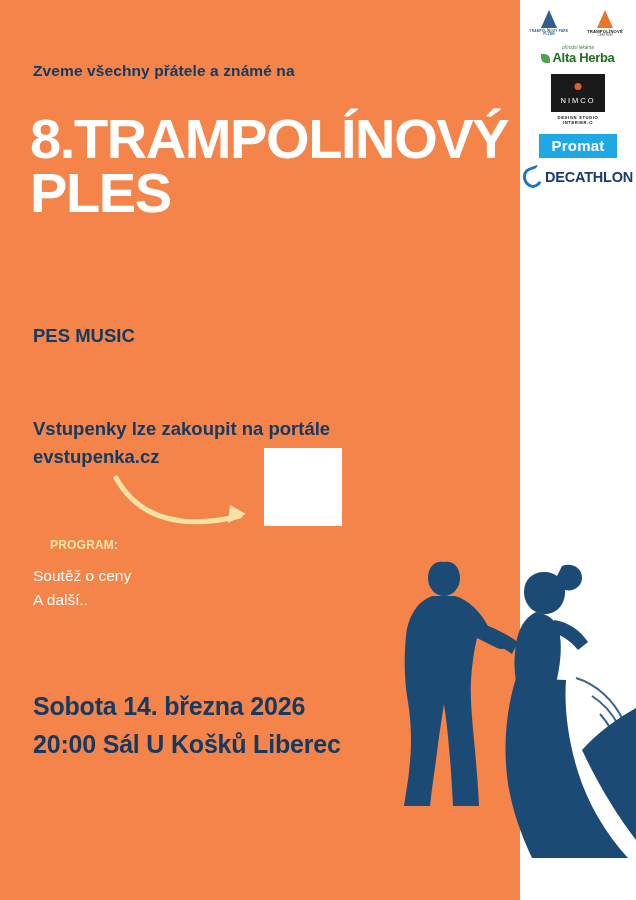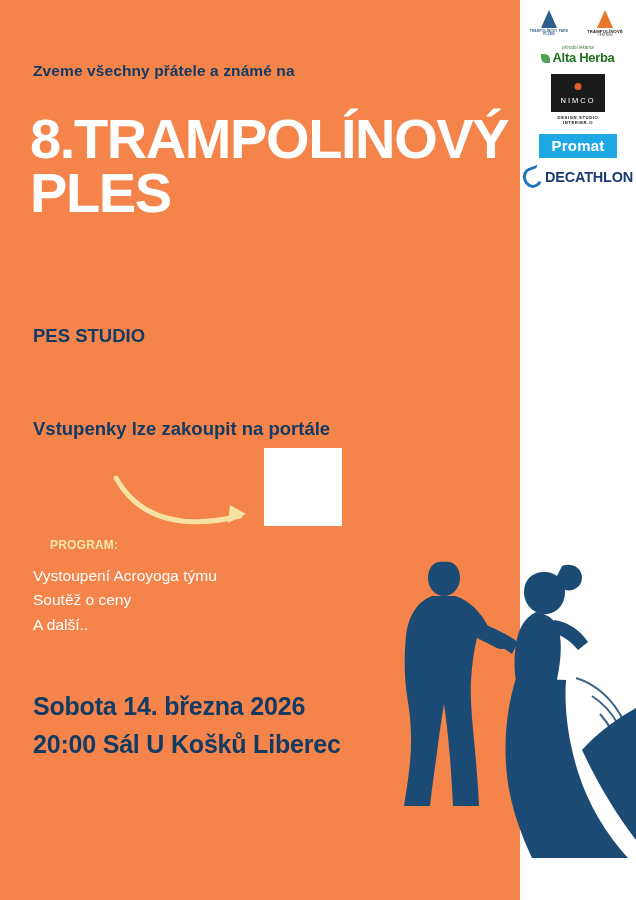--- a/index.html
+++ b/index.html
@@ -353,39 +353,39 @@
   </div>
 
   <div class="invite">Zveme všechny přátele a známé na</div>
 
   <div class="title">
     <div>8.TRAMPOLÍNOVÝ</div>
     <div>PLES</div>
   </div>
 
   <div class="band-music">
-    <div>PES STUDIO</div>
+    <div>PES MUSIC</div>
   </div>
 
   <div class="tickets">
     <div>Vstupenky lze zakoupit na portále</div>
+    <div class="portal">evstupenka.cz</div>
   </div>
 
   <svg class="arrow" viewBox="0 0 150 60">
     <path d="M4,6 C30,52 78,56 128,44" stroke="#F6E3A3" stroke-width="5" fill="none" stroke-linecap="round"></path>
     <path d="M118,33 L134,42 L116,51 Z" fill="#F6E3A3"></path>
   </svg>
 
   <div class="qr">
     <div class="qrgrid" id="qrgrid"><i style="background: rgb(17, 17, 17);"></i><i style="background: rgb(17, 17, 17);"></i><i style="background: rgb(17, 17, 17);"></i><i style="background: rgb(17, 17, 17);"></i><i style="background: rgb(17, 17, 17);"></i><i style="background: rgb(17, 17, 17);"></i><i style="background: rgb(17, 17, 17);"></i><i style="background: rgb(17, 17, 17);"></i><i style="background: rgb(255, 255, 255);"></i><i style="background: rgb(17, 17, 17);"></i><i style="background: rgb(17, 17, 17);"></i><i style="background: rgb(17, 17, 17);"></i><i style="background: rgb(255, 255, 255);"></i><i style="background: rgb(255, 255, 255);"></i><i style="background: rgb(17, 17, 17);"></i><i style="background: rgb(255, 255, 255);"></i><i style="background: rgb(255, 255, 255);"></i><i style="background: rgb(17, 17, 17);"></i><i style="background: rgb(17, 17, 17);"></i><i style="background: rgb(17, 17, 17);"></i><i style="background: rgb(17, 17, 17);"></i><i style="background: rgb(17, 17, 17);"></i><i style="background: rgb(17, 17, 17);"></i><i style="background: rgb(17, 17, 17);"></i><i style="background: rgb(17, 17, 17);"></i><i style="background: rgb(17, 17, 17);"></i><i style="background: rgb(255, 255, 255);"></i><i style="background: rgb(255, 255, 255);"></i><i style="background: rgb(255, 255, 255);"></i><i style="background: rgb(255, 255, 255);"></i><i style="background: rgb(255, 255, 255);"></i><i style="background: rgb(17, 17, 17);"></i><i style="background: rgb(255, 255, 255);"></i><i style="background: rgb(17, 17, 17);"></i><i style="background: rgb(17, 17, 17);"></i><i style="background: rgb(17, 17, 17);"></i><i style="background: rgb(17, 17, 17);"></i><i style="background: rgb(255, 255, 255);"></i><i style="background: rgb(17, 17, 17);"></i><i style="background: rgb(17, 17, 17);"></i><i style="background: rgb(17, 17, 17);"></i><i style="background: rgb(17, 17, 17);"></i><i style="background: rgb(255, 255, 255);"></i><i style="background: rgb(17, 17, 17);"></i><i style="background: rgb(255, 255, 255);"></i><i style="background: rgb(255, 255, 255);"></i><i style="background: rgb(255, 255, 255);"></i><i style="background: rgb(255, 255, 255);"></i><i style="background: rgb(255, 255, 255);"></i><i style="background: rgb(17, 17, 17);"></i><i style="background: rgb(17, 17, 17);"></i><i style="background: rgb(255, 255, 255);"></i><i style="background: rgb(17, 17, 17);"></i><i style="background: rgb(17, 17, 17);"></i><i style="background: rgb(17, 17, 17);"></i><i style="background: rgb(255, 255, 255);"></i><i style="background: rgb(17, 17, 17);"></i><i style="background: rgb(255, 255, 255);"></i><i style="background: rgb(17, 17, 17);"></i><i style="background: rgb(255, 255, 255);"></i><i style="background: rgb(255, 255, 255);"></i><i style="background: rgb(17, 17, 17);"></i><i style="background: rgb(255, 255, 255);"></i><i style="background: rgb(17, 17, 17);"></i><i style="background: rgb(255, 255, 255);"></i><i style="background: rgb(255, 255, 255);"></i><i style="background: rgb(255, 255, 255);"></i><i style="background: rgb(255, 255, 255);"></i><i style="background: rgb(17, 17, 17);"></i><i style="background: rgb(255, 255, 255);"></i><i style="background: rgb(17, 17, 17);"></i><i style="background: rgb(17, 17, 17);"></i><i style="background: rgb(17, 17, 17);"></i><i style="background: rgb(255, 255, 255);"></i><i style="background: rgb(17, 17, 17);"></i><i style="background: rgb(17, 17, 17);"></i><i style="background: rgb(255, 255, 255);"></i><i style="background: rgb(17, 17, 17);"></i><i style="background: rgb(17, 17, 17);"></i><i style="background: rgb(17, 17, 17);"></i><i style="background: rgb(255, 255, 255);"></i><i style="background: rgb(17, 17, 17);"></i><i style="background: rgb(255, 255, 255);"></i><i style="background: rgb(17, 17, 17);"></i><i style="background: rgb(17, 17, 17);"></i><i style="background: rgb(17, 17, 17);"></i><i style="background: rgb(255, 255, 255);"></i><i style="background: rgb(17, 17, 17);"></i><i style="background: rgb(255, 255, 255);"></i><i style="background: rgb(255, 255, 255);"></i><i style="background: rgb(17, 17, 17);"></i><i style="background: rgb(17, 17, 17);"></i><i style="background: rgb(17, 17, 17);"></i><i style="background: rgb(17, 17, 17);"></i><i style="background: rgb(255, 255, 255);"></i><i style="background: rgb(17, 17, 17);"></i><i style="background: rgb(17, 17, 17);"></i><i style="background: rgb(17, 17, 17);"></i><i style="background: rgb(255, 255, 255);"></i><i style="background: rgb(17, 17, 17);"></i><i style="background: rgb(17, 17, 17);"></i><i style="background: rgb(255, 255, 255);"></i><i style="background: rgb(17, 17, 17);"></i><i style="background: rgb(17, 17, 17);"></i><i style="background: rgb(17, 17, 17);"></i><i style="background: rgb(255, 255, 255);"></i><i style="background: rgb(17, 17, 17);"></i><i style="background: rgb(255, 255, 255);"></i><i style="background: rgb(255, 255, 255);"></i><i style="background: rgb(17, 17, 17);"></i><i style="background: rgb(17, 17, 17);"></i><i style="background: rgb(255, 255, 255);"></i><i style="background: rgb(255, 255, 255);"></i><i style="background: rgb(255, 255, 255);"></i><i style="background: rgb(255, 255, 255);"></i><i style="background: rgb(17, 17, 17);"></i><i style="background: rgb(17, 17, 17);"></i><i style="background: rgb(255, 255, 255);"></i><i style="background: rgb(17, 17, 17);"></i><i style="background: rgb(255, 255, 255);"></i><i style="background: rgb(17, 17, 17);"></i><i style="background: rgb(17, 17, 17);"></i><i style="background: rgb(17, 17, 17);"></i><i style="background: rgb(255, 255, 255);"></i><i style="background: rgb(17, 17, 17);"></i><i style="background: rgb(17, 17, 17);"></i><i style="background: rgb(255, 255, 255);"></i><i style="background: rgb(255, 255, 255);"></i><i style="background: rgb(255, 255, 255);"></i><i style="background: rgb(255, 255, 255);"></i><i style="background: rgb(255, 255, 255);"></i><i style="background: rgb(17, 17, 17);"></i><i style="background: rgb(17, 17, 17);"></i><i style="background: rgb(17, 17, 17);"></i><i style="background: rgb(255, 255, 255);"></i><i style="background: rgb(17, 17, 17);"></i><i style="background: rgb(255, 255, 255);"></i><i style="background: rgb(255, 255, 255);"></i><i style="background: rgb(17, 17, 17);"></i><i style="background: rgb(255, 255, 255);"></i><i style="background: rgb(255, 255, 255);"></i><i style="background: rgb(17, 17, 17);"></i><i style="background: rgb(255, 255, 255);"></i><i style="background: rgb(17, 17, 17);"></i><i style="background: rgb(255, 255, 255);"></i><i style="background: rgb(255, 255, 255);"></i><i style="background: rgb(255, 255, 255);"></i><i style="background: rgb(255, 255, 255);"></i><i style="background: rgb(255, 255, 255);"></i><i style="background: rgb(17, 17, 17);"></i><i style="background: rgb(17, 17, 17);"></i><i style="background: rgb(17, 17, 17);"></i><i style="background: rgb(17, 17, 17);"></i><i style="background: rgb(17, 17, 17);"></i><i style="background: rgb(17, 17, 17);"></i><i style="background: rgb(17, 17, 17);"></i><i style="background: rgb(17, 17, 17);"></i><i style="background: rgb(255, 255, 255);"></i><i style="background: rgb(17, 17, 17);"></i><i style="background: rgb(255, 255, 255);"></i><i style="background: rgb(17, 17, 17);"></i><i style="background: rgb(255, 255, 255);"></i><i style="background: rgb(17, 17, 17);"></i><i style="background: rgb(255, 255, 255);"></i><i style="background: rgb(17, 17, 17);"></i><i style="background: rgb(255, 255, 255);"></i><i style="background: rgb(17, 17, 17);"></i><i style="background: rgb(255, 255, 255);"></i><i style="background: rgb(17, 17, 17);"></i><i style="background: rgb(17, 17, 17);"></i><i style="background: rgb(17, 17, 17);"></i><i style="background: rgb(17, 17, 17);"></i><i style="background: rgb(17, 17, 17);"></i><i style="background: rgb(17, 17, 17);"></i><i style="background: rgb(17, 17, 17);"></i><i style="background: rgb(17, 17, 17);"></i><i style="background: rgb(17, 17, 17);"></i><i style="background: rgb(255, 255, 255);"></i><i style="background: rgb(17, 17, 17);"></i><i style="background: rgb(17, 17, 17);"></i><i style="background: rgb(255, 255, 255);"></i><i style="background: rgb(255, 255, 255);"></i><i style="background: rgb(255, 255, 255);"></i><i style="background: rgb(17, 17, 17);"></i><i style="background: rgb(17, 17, 17);"></i><i style="background: rgb(17, 17, 17);"></i><i style="background: rgb(17, 17, 17);"></i><i style="background: rgb(17, 17, 17);"></i><i style="background: rgb(255, 255, 255);"></i><i style="background: rgb(17, 17, 17);"></i><i style="background: rgb(255, 255, 255);"></i><i style="background: rgb(17, 17, 17);"></i><i style="background: rgb(17, 17, 17);"></i><i style="background: rgb(17, 17, 17);"></i><i style="background: rgb(17, 17, 17);"></i><i style="background: rgb(255, 255, 255);"></i><i style="background: rgb(17, 17, 17);"></i><i style="background: rgb(17, 17, 17);"></i><i style="background: rgb(17, 17, 17);"></i><i style="background: rgb(17, 17, 17);"></i><i style="background: rgb(17, 17, 17);"></i><i style="background: rgb(17, 17, 17);"></i><i style="background: rgb(255, 255, 255);"></i><i style="background: rgb(255, 255, 255);"></i><i style="background: rgb(255, 255, 255);"></i><i style="background: rgb(255, 255, 255);"></i><i style="background: rgb(17, 17, 17);"></i><i style="background: rgb(255, 255, 255);"></i><i style="background: rgb(17, 17, 17);"></i><i style="background: rgb(17, 17, 17);"></i><i style="background: rgb(17, 17, 17);"></i><i style="background: rgb(17, 17, 17);"></i><i style="background: rgb(255, 255, 255);"></i><i style="background: rgb(17, 17, 17);"></i><i style="background: rgb(255, 255, 255);"></i><i style="background: rgb(17, 17, 17);"></i><i style="background: rgb(17, 17, 17);"></i><i style="background: rgb(17, 17, 17);"></i><i style="background: rgb(255, 255, 255);"></i><i style="background: rgb(17, 17, 17);"></i><i style="background: rgb(255, 255, 255);"></i><i style="background: rgb(17, 17, 17);"></i><i style="background: rgb(255, 255, 255);"></i><i style="background: rgb(255, 255, 255);"></i><i style="background: rgb(255, 255, 255);"></i><i style="background: rgb(255, 255, 255);"></i><i style="background: rgb(255, 255, 255);"></i><i style="background: rgb(17, 17, 17);"></i><i style="background: rgb(17, 17, 17);"></i><i style="background: rgb(17, 17, 17);"></i><i style="background: rgb(17, 17, 17);"></i><i style="background: rgb(255, 255, 255);"></i><i style="background: rgb(255, 255, 255);"></i><i style="background: rgb(255, 255, 255);"></i><i style="background: rgb(17, 17, 17);"></i><i style="background: rgb(255, 255, 255);"></i><i style="background: rgb(255, 255, 255);"></i><i style="background: rgb(17, 17, 17);"></i><i style="background: rgb(255, 255, 255);"></i><i style="background: rgb(255, 255, 255);"></i><i style="background: rgb(17, 17, 17);"></i><i style="background: rgb(17, 17, 17);"></i><i style="background: rgb(17, 17, 17);"></i><i style="background: rgb(255, 255, 255);"></i><i style="background: rgb(17, 17, 17);"></i><i style="background: rgb(255, 255, 255);"></i><i style="background: rgb(255, 255, 255);"></i><i style="background: rgb(17, 17, 17);"></i><i style="background: rgb(17, 17, 17);"></i><i style="background: rgb(255, 255, 255);"></i><i style="background: rgb(17, 17, 17);"></i><i style="background: rgb(255, 255, 255);"></i><i style="background: rgb(255, 255, 255);"></i><i style="background: rgb(17, 17, 17);"></i><i style="background: rgb(255, 255, 255);"></i><i style="background: rgb(255, 255, 255);"></i><i style="background: rgb(17, 17, 17);"></i><i style="background: rgb(17, 17, 17);"></i><i style="background: rgb(17, 17, 17);"></i><i style="background: rgb(17, 17, 17);"></i><i style="background: rgb(17, 17, 17);"></i><i style="background: rgb(17, 17, 17);"></i><i style="background: rgb(255, 255, 255);"></i><i style="background: rgb(255, 255, 255);"></i><i style="background: rgb(17, 17, 17);"></i><i style="background: rgb(255, 255, 255);"></i><i style="background: rgb(255, 255, 255);"></i><i style="background: rgb(255, 255, 255);"></i><i style="background: rgb(17, 17, 17);"></i><i style="background: rgb(255, 255, 255);"></i><i style="background: rgb(17, 17, 17);"></i><i style="background: rgb(255, 255, 255);"></i><i style="background: rgb(17, 17, 17);"></i><i style="background: rgb(255, 255, 255);"></i><i style="background: rgb(255, 255, 255);"></i><i style="background: rgb(17, 17, 17);"></i><i style="background: rgb(17, 17, 17);"></i><i style="background: rgb(255, 255, 255);"></i><i style="background: rgb(17, 17, 17);"></i><i style="background: rgb(17, 17, 17);"></i><i style="background: rgb(17, 17, 17);"></i><i style="background: rgb(255, 255, 255);"></i><i style="background: rgb(255, 255, 255);"></i><i style="background: rgb(17, 17, 17);"></i><i style="background: rgb(17, 17, 17);"></i><i style="background: rgb(17, 17, 17);"></i><i style="background: rgb(255, 255, 255);"></i><i style="background: rgb(255, 255, 255);"></i><i style="background: rgb(17, 17, 17);"></i><i style="background: rgb(255, 255, 255);"></i><i style="background: rgb(255, 255, 255);"></i><i style="background: rgb(255, 255, 255);"></i><i style="background: rgb(17, 17, 17);"></i><i style="background: rgb(255, 255, 255);"></i><i style="background: rgb(17, 17, 17);"></i><i style="background: rgb(255, 255, 255);"></i><i style="background: rgb(255, 255, 255);"></i><i style="background: rgb(255, 255, 255);"></i><i style="background: rgb(17, 17, 17);"></i><i style="background: rgb(17, 17, 17);"></i><i style="background: rgb(17, 17, 17);"></i><i style="background: rgb(255, 255, 255);"></i><i style="background: rgb(17, 17, 17);"></i><i style="background: rgb(17, 17, 17);"></i><i style="background: rgb(255, 255, 255);"></i><i style="background: rgb(255, 255, 255);"></i><i style="background: rgb(17, 17, 17);"></i><i style="background: rgb(17, 17, 17);"></i><i style="background: rgb(255, 255, 255);"></i><i style="background: rgb(255, 255, 255);"></i><i style="background: rgb(17, 17, 17);"></i><i style="background: rgb(255, 255, 255);"></i><i style="background: rgb(255, 255, 255);"></i><i style="background: rgb(255, 255, 255);"></i><i style="background: rgb(255, 255, 255);"></i><i style="background: rgb(255, 255, 255);"></i><i style="background: rgb(255, 255, 255);"></i><i style="background: rgb(17, 17, 17);"></i><i style="background: rgb(17, 17, 17);"></i><i style="background: rgb(255, 255, 255);"></i><i style="background: rgb(17, 17, 17);"></i><i style="background: rgb(255, 255, 255);"></i><i style="background: rgb(255, 255, 255);"></i><i style="background: rgb(255, 255, 255);"></i><i style="background: rgb(255, 255, 255);"></i><i style="background: rgb(17, 17, 17);"></i><i style="background: rgb(17, 17, 17);"></i><i style="background: rgb(17, 17, 17);"></i><i style="background: rgb(17, 17, 17);"></i><i style="background: rgb(17, 17, 17);"></i><i style="background: rgb(17, 17, 17);"></i><i style="background: rgb(255, 255, 255);"></i><i style="background: rgb(255, 255, 255);"></i><i style="background: rgb(17, 17, 17);"></i><i style="background: rgb(17, 17, 17);"></i><i style="background: rgb(17, 17, 17);"></i><i style="background: rgb(17, 17, 17);"></i><i style="background: rgb(255, 255, 255);"></i><i style="background: rgb(255, 255, 255);"></i><i style="background: rgb(255, 255, 255);"></i><i style="background: rgb(17, 17, 17);"></i><i style="background: rgb(17, 17, 17);"></i><i style="background: rgb(255, 255, 255);"></i><i style="background: rgb(255, 255, 255);"></i><i style="background: rgb(17, 17, 17);"></i><i style="background: rgb(17, 17, 17);"></i><i style="background: rgb(17, 17, 17);"></i><i style="background: rgb(255, 255, 255);"></i><i style="background: rgb(255, 255, 255);"></i><i style="background: rgb(255, 255, 255);"></i><i style="background: rgb(255, 255, 255);"></i><i style="background: rgb(17, 17, 17);"></i><i style="background: rgb(255, 255, 255);"></i><i style="background: rgb(255, 255, 255);"></i><i style="background: rgb(17, 17, 17);"></i><i style="background: rgb(17, 17, 17);"></i><i style="background: rgb(17, 17, 17);"></i><i style="background: rgb(255, 255, 255);"></i><i style="background: rgb(255, 255, 255);"></i><i style="background: rgb(255, 255, 255);"></i><i style="background: rgb(255, 255, 255);"></i><i style="background: rgb(17, 17, 17);"></i><i style="background: rgb(255, 255, 255);"></i><i style="background: rgb(17, 17, 17);"></i><i style="background: rgb(255, 255, 255);"></i><i style="background: rgb(255, 255, 255);"></i><i style="background: rgb(255, 255, 255);"></i><i style="background: rgb(17, 17, 17);"></i><i style="background: rgb(255, 255, 255);"></i><i style="background: rgb(255, 255, 255);"></i><i style="background: rgb(17, 17, 17);"></i><i style="background: rgb(17, 17, 17);"></i><i style="background: rgb(255, 255, 255);"></i><i style="background: rgb(17, 17, 17);"></i><i style="background: rgb(255, 255, 255);"></i><i style="background: rgb(255, 255, 255);"></i><i style="background: rgb(17, 17, 17);"></i><i style="background: rgb(17, 17, 17);"></i><i style="background: rgb(17, 17, 17);"></i><i style="background: rgb(255, 255, 255);"></i><i style="background: rgb(17, 17, 17);"></i><i style="background: rgb(255, 255, 255);"></i><i style="background: rgb(255, 255, 255);"></i><i style="background: rgb(255, 255, 255);"></i><i style="background: rgb(255, 255, 255);"></i><i style="background: rgb(255, 255, 255);"></i><i style="background: rgb(255, 255, 255);"></i><i style="background: rgb(255, 255, 255);"></i><i style="background: rgb(17, 17, 17);"></i><i style="background: rgb(255, 255, 255);"></i><i style="background: rgb(255, 255, 255);"></i><i style="background: rgb(17, 17, 17);"></i><i style="background: rgb(17, 17, 17);"></i><i style="background: rgb(255, 255, 255);"></i><i style="background: rgb(255, 255, 255);"></i><i style="background: rgb(17, 17, 17);"></i><i style="background: rgb(255, 255, 255);"></i><i style="background: rgb(17, 17, 17);"></i><i style="background: rgb(17, 17, 17);"></i><i style="background: rgb(17, 17, 17);"></i><i style="background: rgb(255, 255, 255);"></i><i style="background: rgb(17, 17, 17);"></i><i style="background: rgb(255, 255, 255);"></i><i style="background: rgb(17, 17, 17);"></i><i style="background: rgb(17, 17, 17);"></i><i style="background: rgb(255, 255, 255);"></i><i style="background: rgb(17, 17, 17);"></i><i style="background: rgb(255, 255, 255);"></i><i style="background: rgb(255, 255, 255);"></i><i style="background: rgb(17, 17, 17);"></i><i style="background: rgb(255, 255, 255);"></i><i style="background: rgb(255, 255, 255);"></i><i style="background: rgb(255, 255, 255);"></i><i style="background: rgb(255, 255, 255);"></i><i style="background: rgb(17, 17, 17);"></i><i style="background: rgb(17, 17, 17);"></i><i style="background: rgb(255, 255, 255);"></i><i style="background: rgb(17, 17, 17);"></i><i style="background: rgb(17, 17, 17);"></i><i style="background: rgb(17, 17, 17);"></i><i style="background: rgb(255, 255, 255);"></i><i style="background: rgb(17, 17, 17);"></i><i style="background: rgb(255, 255, 255);"></i><i style="background: rgb(17, 17, 17);"></i><i style="background: rgb(255, 255, 255);"></i><i style="background: rgb(255, 255, 255);"></i><i style="background: rgb(255, 255, 255);"></i><i style="background: rgb(255, 255, 255);"></i><i style="background: rgb(255, 255, 255);"></i><i style="background: rgb(17, 17, 17);"></i><i style="background: rgb(17, 17, 17);"></i><i style="background: rgb(255, 255, 255);"></i><i style="background: rgb(17, 17, 17);"></i><i style="background: rgb(255, 255, 255);"></i><i style="background: rgb(255, 255, 255);"></i><i style="background: rgb(255, 255, 255);"></i><i style="background: rgb(17, 17, 17);"></i><i style="background: rgb(255, 255, 255);"></i><i style="background: rgb(17, 17, 17);"></i><i style="background: rgb(17, 17, 17);"></i><i style="background: rgb(17, 17, 17);"></i><i style="background: rgb(17, 17, 17);"></i><i style="background: rgb(255, 255, 255);"></i><i style="background: rgb(255, 255, 255);"></i><i style="background: rgb(255, 255, 255);"></i><i style="background: rgb(255, 255, 255);"></i><i style="background: rgb(255, 255, 255);"></i><i style="background: rgb(17, 17, 17);"></i><i style="background: rgb(255, 255, 255);"></i><i style="background: rgb(255, 255, 255);"></i><i style="background: rgb(17, 17, 17);"></i><i style="background: rgb(17, 17, 17);"></i><i style="background: rgb(17, 17, 17);"></i><i style="background: rgb(17, 17, 17);"></i><i style="background: rgb(17, 17, 17);"></i><i style="background: rgb(17, 17, 17);"></i><i style="background: rgb(17, 17, 17);"></i><i style="background: rgb(255, 255, 255);"></i><i style="background: rgb(255, 255, 255);"></i><i style="background: rgb(255, 255, 255);"></i><i style="background: rgb(255, 255, 255);"></i><i style="background: rgb(255, 255, 255);"></i><i style="background: rgb(255, 255, 255);"></i><i style="background: rgb(17, 17, 17);"></i><i style="background: rgb(17, 17, 17);"></i><i style="background: rgb(255, 255, 255);"></i><i style="background: rgb(17, 17, 17);"></i><i style="background: rgb(255, 255, 255);"></i><i style="background: rgb(17, 17, 17);"></i><i style="background: rgb(17, 17, 17);"></i><i style="background: rgb(17, 17, 17);"></i><i style="background: rgb(255, 255, 255);"></i><i style="background: rgb(17, 17, 17);"></i><i style="background: rgb(17, 17, 17);"></i><i style="background: rgb(255, 255, 255);"></i><i style="background: rgb(17, 17, 17);"></i><i style="background: rgb(255, 255, 255);"></i><i style="background: rgb(255, 255, 255);"></i><i style="background: rgb(255, 255, 255);"></i><i style="background: rgb(255, 255, 255);"></i><i style="background: rgb(255, 255, 255);"></i><i style="background: rgb(17, 17, 17);"></i><i style="background: rgb(255, 255, 255);"></i><i style="background: rgb(255, 255, 255);"></i><i style="background: rgb(255, 255, 255);"></i><i style="background: rgb(255, 255, 255);"></i><i style="background: rgb(255, 255, 255);"></i><i style="background: rgb(17, 17, 17);"></i><i style="background: rgb(255, 255, 255);"></i><i style="background: rgb(17, 17, 17);"></i><i style="background: rgb(17, 17, 17);"></i><i style="background: rgb(255, 255, 255);"></i><i style="background: rgb(255, 255, 255);"></i><i style="background: rgb(255, 255, 255);"></i><i style="background: rgb(255, 255, 255);"></i><i style="background: rgb(255, 255, 255);"></i><i style="background: rgb(17, 17, 17);"></i><i style="background: rgb(17, 17, 17);"></i><i style="background: rgb(255, 255, 255);"></i><i style="background: rgb(255, 255, 255);"></i><i style="background: rgb(17, 17, 17);"></i><i style="background: rgb(255, 255, 255);"></i><i style="background: rgb(17, 17, 17);"></i><i style="background: rgb(17, 17, 17);"></i><i style="background: rgb(17, 17, 17);"></i><i style="background: rgb(255, 255, 255);"></i><i style="background: rgb(17, 17, 17);"></i><i style="background: rgb(17, 17, 17);"></i><i style="background: rgb(17, 17, 17);"></i><i style="background: rgb(17, 17, 17);"></i><i style="background: rgb(17, 17, 17);"></i><i style="background: rgb(17, 17, 17);"></i><i style="background: rgb(255, 255, 255);"></i><i style="background: rgb(17, 17, 17);"></i><i style="background: rgb(255, 255, 255);"></i><i style="background: rgb(255, 255, 255);"></i><i style="background: rgb(255, 255, 255);"></i><i style="background: rgb(17, 17, 17);"></i><i style="background: rgb(17, 17, 17);"></i><i style="background: rgb(255, 255, 255);"></i><i style="background: rgb(255, 255, 255);"></i><i style="background: rgb(17, 17, 17);"></i><i style="background: rgb(17, 17, 17);"></i><i style="background: rgb(255, 255, 255);"></i><i style="background: rgb(255, 255, 255);"></i><i style="background: rgb(17, 17, 17);"></i><i style="background: rgb(255, 255, 255);"></i><i style="background: rgb(17, 17, 17);"></i><i style="background: rgb(17, 17, 17);"></i><i style="background: rgb(17, 17, 17);"></i><i style="background: rgb(255, 255, 255);"></i><i style="background: rgb(17, 17, 17);"></i><i style="background: rgb(17, 17, 17);"></i><i style="background: rgb(17, 17, 17);"></i><i style="background: rgb(255, 255, 255);"></i><i style="background: rgb(255, 255, 255);"></i><i style="background: rgb(17, 17, 17);"></i><i style="background: rgb(17, 17, 17);"></i><i style="background: rgb(255, 255, 255);"></i><i style="background: rgb(255, 255, 255);"></i><i style="background: rgb(17, 17, 17);"></i><i style="background: rgb(17, 17, 17);"></i><i style="background: rgb(255, 255, 255);"></i><i style="background: rgb(17, 17, 17);"></i><i style="background: rgb(255, 255, 255);"></i><i style="background: rgb(17, 17, 17);"></i><i style="background: rgb(17, 17, 17);"></i><i style="background: rgb(17, 17, 17);"></i><i style="background: rgb(17, 17, 17);"></i><i style="background: rgb(255, 255, 255);"></i><i style="background: rgb(17, 17, 17);"></i><i style="background: rgb(255, 255, 255);"></i><i style="background: rgb(17, 17, 17);"></i><i style="background: rgb(17, 17, 17);"></i><i style="background: rgb(17, 17, 17);"></i><i style="background: rgb(255, 255, 255);"></i><i style="background: rgb(17, 17, 17);"></i><i style="background: rgb(255, 255, 255);"></i><i style="background: rgb(17, 17, 17);"></i><i style="background: rgb(255, 255, 255);"></i><i style="background: rgb(17, 17, 17);"></i><i style="background: rgb(17, 17, 17);"></i><i style="background: rgb(255, 255, 255);"></i><i style="background: rgb(255, 255, 255);"></i><i style="background: rgb(17, 17, 17);"></i><i style="background: rgb(255, 255, 255);"></i><i style="background: rgb(17, 17, 17);"></i><i style="background: rgb(255, 255, 255);"></i><i style="background: rgb(17, 17, 17);"></i><i style="background: rgb(17, 17, 17);"></i><i style="background: rgb(255, 255, 255);"></i><i style="background: rgb(17, 17, 17);"></i><i style="background: rgb(17, 17, 17);"></i><i style="background: rgb(255, 255, 255);"></i><i style="background: rgb(255, 255, 255);"></i><i style="background: rgb(17, 17, 17);"></i><i style="background: rgb(255, 255, 255);"></i><i style="background: rgb(255, 255, 255);"></i><i style="background: rgb(255, 255, 255);"></i><i style="background: rgb(255, 255, 255);"></i><i style="background: rgb(255, 255, 255);"></i><i style="background: rgb(17, 17, 17);"></i><i style="background: rgb(17, 17, 17);"></i><i style="background: rgb(17, 17, 17);"></i><i style="background: rgb(17, 17, 17);"></i><i style="background: rgb(255, 255, 255);"></i><i style="background: rgb(17, 17, 17);"></i><i style="background: rgb(17, 17, 17);"></i><i style="background: rgb(255, 255, 255);"></i><i style="background: rgb(255, 255, 255);"></i><i style="background: rgb(255, 255, 255);"></i><i style="background: rgb(17, 17, 17);"></i><i style="background: rgb(255, 255, 255);"></i><i style="background: rgb(255, 255, 255);"></i><i style="background: rgb(255, 255, 255);"></i><i style="background: rgb(17, 17, 17);"></i><i style="background: rgb(255, 255, 255);"></i><i style="background: rgb(255, 255, 255);"></i><i style="background: rgb(255, 255, 255);"></i><i style="background: rgb(255, 255, 255);"></i><i style="background: rgb(17, 17, 17);"></i><i style="background: rgb(17, 17, 17);"></i><i style="background: rgb(17, 17, 17);"></i><i style="background: rgb(17, 17, 17);"></i><i style="background: rgb(17, 17, 17);"></i><i style="background: rgb(17, 17, 17);"></i><i style="background: rgb(17, 17, 17);"></i><i style="background: rgb(255, 255, 255);"></i><i style="background: rgb(17, 17, 17);"></i><i style="background: rgb(17, 17, 17);"></i><i style="background: rgb(17, 17, 17);"></i><i style="background: rgb(255, 255, 255);"></i><i style="background: rgb(17, 17, 17);"></i><i style="background: rgb(255, 255, 255);"></i><i style="background: rgb(255, 255, 255);"></i><i style="background: rgb(255, 255, 255);"></i><i style="background: rgb(255, 255, 255);"></i><i style="background: rgb(255, 255, 255);"></i><i style="background: rgb(17, 17, 17);"></i><i style="background: rgb(255, 255, 255);"></i><i style="background: rgb(255, 255, 255);"></i><i style="background: rgb(255, 255, 255);"></i><i style="background: rgb(255, 255, 255);"></i><i style="background: rgb(255, 255, 255);"></i><i style="background: rgb(17, 17, 17);"></i></div>
   </div>
 
   <div class="program-head">PROGRAM:</div>
   <div class="program-list">
-    <div>Vystoupení Acroyoga týmu</div>
     <div>Soutěž o ceny</div>
     <div>A další..</div>
   </div>
 
   <div class="datetime">
     <div>Sobota 14. března 2026</div>
     <div>20:00 Sál U Košků Liberec</div>
   </div>
 
 

